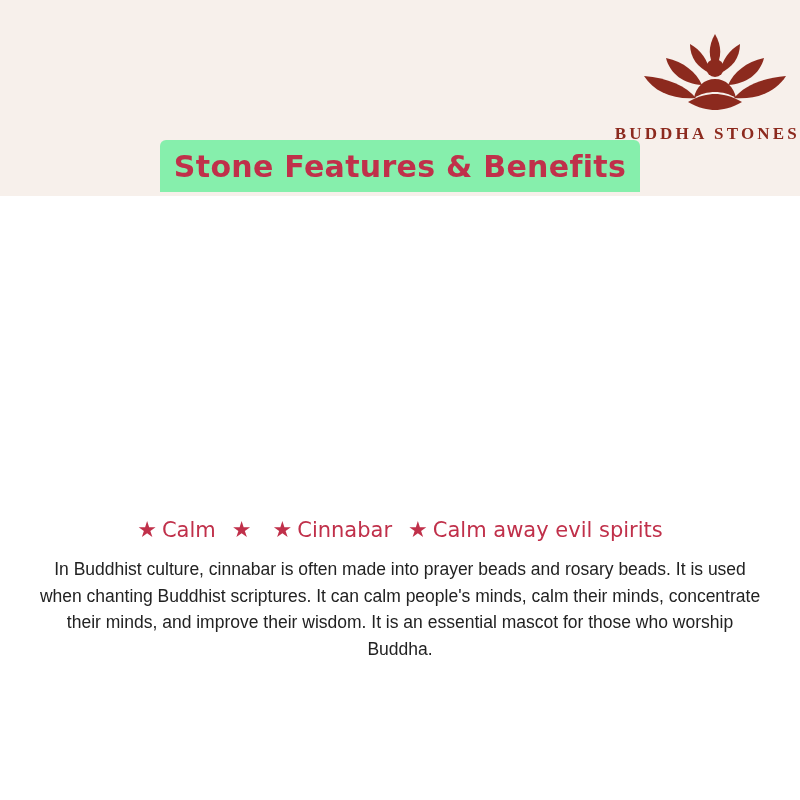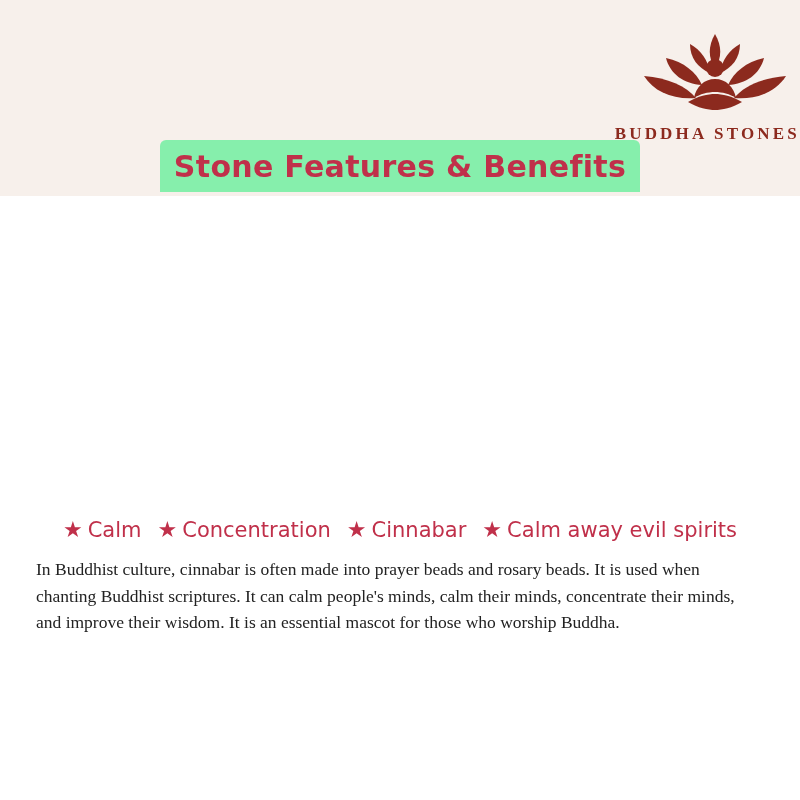--- a/index.html
+++ b/index.html
@@ -205,22 +205,22 @@
     font-size: 21px;
     font-weight: normal;
     font-family: "DejaVu Sans", sans-serif;
   }
 
   .description {
     padding: 8px 36px 0 36px;
     color: #222222;
     font-size: 17.5px;
     line-height: 1.52;
-    font-family: Liberation Serif, serif;
-    text-align: left;
+    font-family: Liberation Sans, sans-serif;
+    text-align: center;
   }
 </style>
 </head>
 <body>
 
 <div class="page">
 
   <div class="corner corner-tl2"></div>
   <div class="corner corner-tl"></div>
   <div class="corner corner-br2"></div>
@@ -256,21 +256,20 @@
 
 
   <div class="content">
     <div class="benefits">
       <div class="benefit">
         <span class="star">★</span>
         <span class="label">Calm</span>
       </div>
       <div class="benefit">
         <span class="star">★</span>
-        <span class="label">Concentration</span>
       </div>
       <div class="benefit">
         <span class="star">★</span>
         <span class="label">Cinnabar</span>
       </div>
       <div class="benefit">
         <span class="star">★</span>
         <span class="label">Calm away evil spirits</span>
       </div>
     </div>

